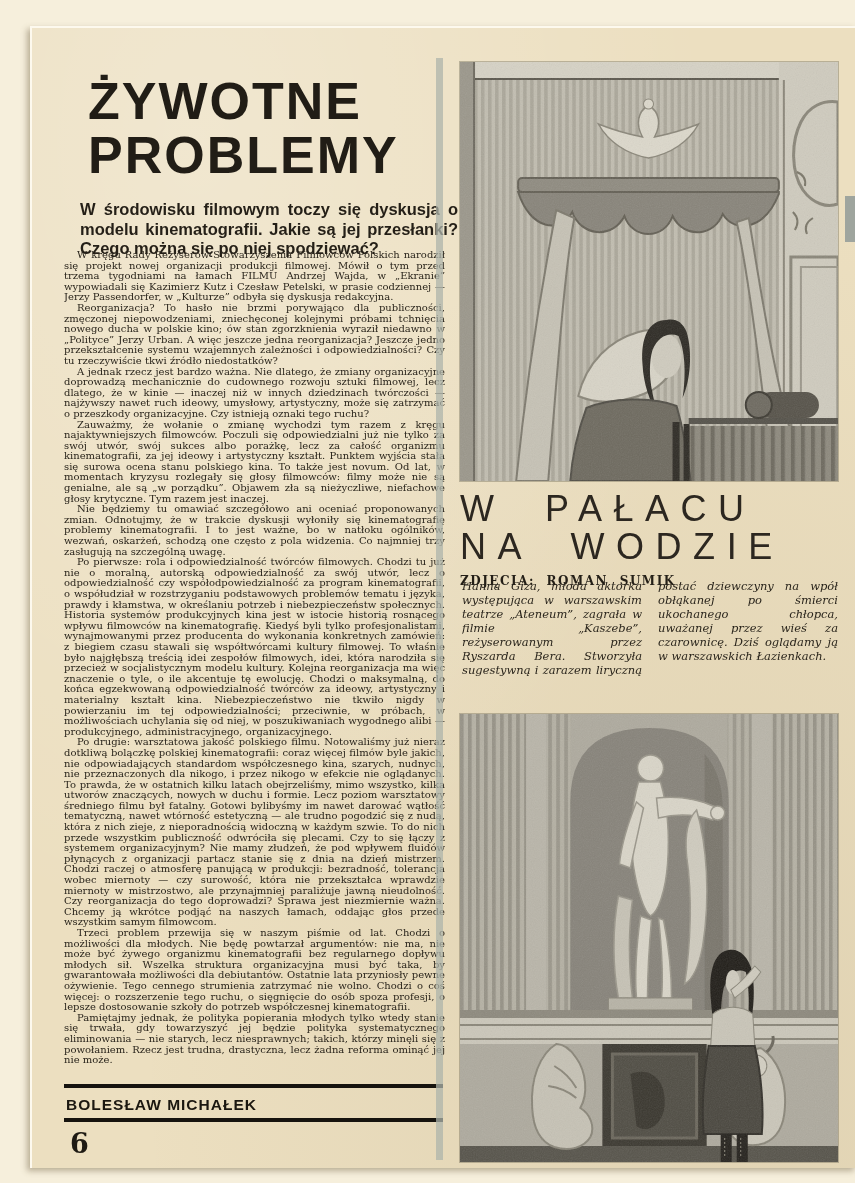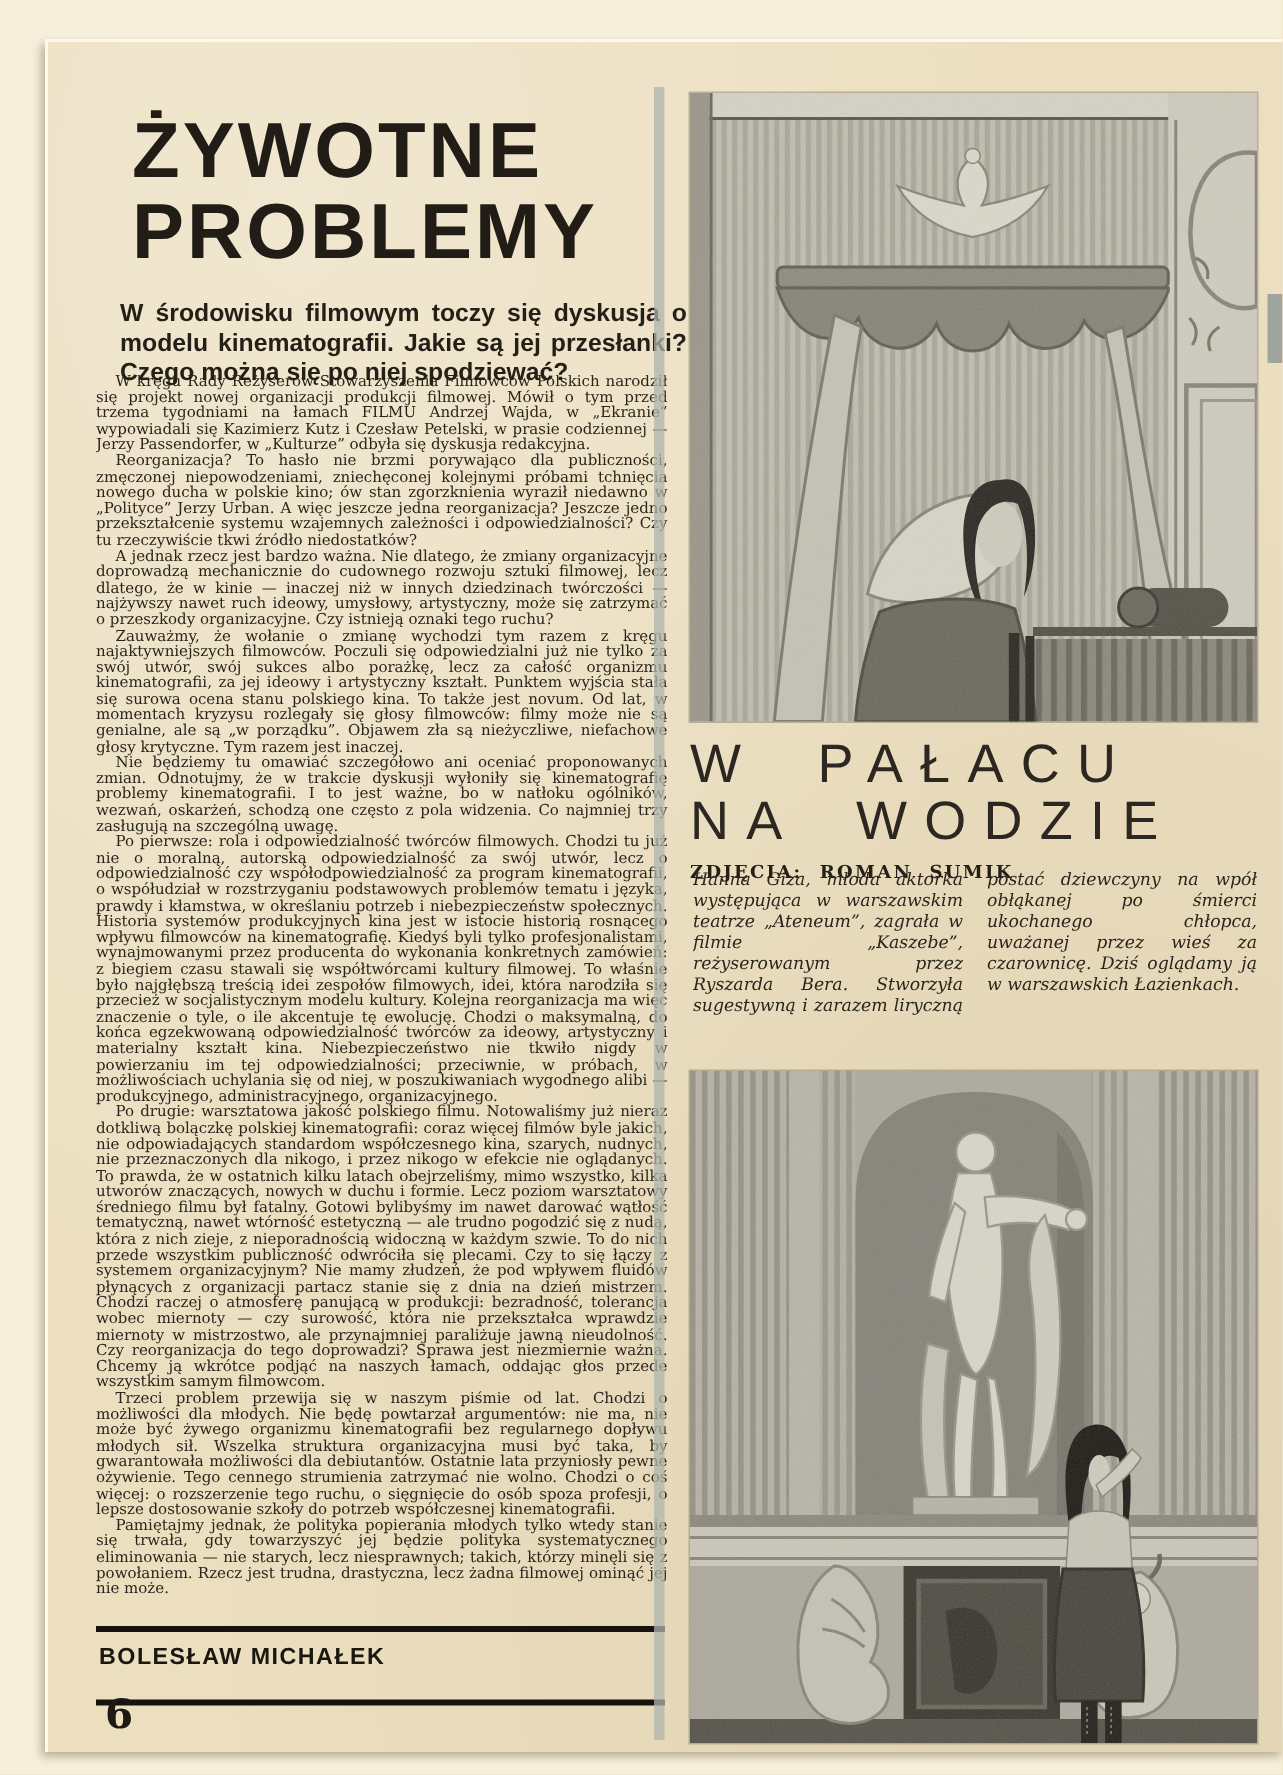--- a/index.html
+++ b/index.html
@@ -32,21 +32,21 @@
   .article-body{
     position:absolute;left:32px;top:222px;width:381px;height:836px;overflow:hidden;
     font-family:"DejaVu Serif","Liberation Serif",serif;
     font-size:10px;line-height:10.6px;color:#29241b;
     text-align:justify;
   }
   .article-body p{margin:0;text-indent:13px;}
   .author-block{position:absolute;left:32px;top:1056px;width:379px;}
   .rule{height:4px;background:#16130e;}
   .author-name{
-    padding:8px 2px 19px 2px;font-weight:bold;font-size:15.5px;letter-spacing:1px;color:#1b1710;
+    padding:8px 2px 4px 2px;font-weight:bold;font-size:15.5px;letter-spacing:1px;color:#1b1710;
   }
   .page-num{
     position:absolute;left:38px;top:1100px;
     font-family:"DejaVu Serif",serif;font-weight:bold;font-size:27px;color:#1e1a13;
   }
   
   .col-divider{
     position:absolute;left:404px;top:30px;width:7px;height:1102px;
     background:#aeb4ab;opacity:.75;
   }
@@ -88,21 +88,21 @@
 
   <div class="article-body">
     <p>W kręgu Rady Reżyserów Stowarzyszenia Filmowców Polskich narodził się projekt nowej organizacji produkcji filmowej. Mówił o tym przed trzema tygodniami na łamach FILMU Andrzej Wajda, w „Ekranie” wypowiadali się Kazimierz Kutz i Czesław Petelski, w prasie codziennej — Jerzy Passendorfer, w „Kulturze” odbyła się dyskusja redakcyjna.</p>
     <p>Reorganizacja? To hasło nie brzmi porywająco dla publiczności, zmęczonej niepowodzeniami, zniechęconej kolejnymi próbami tchnięcia nowego ducha w polskie kino; ów stan zgorzknienia wyraził niedawno w „Polityce” Jerzy Urban. A więc jeszcze jedna reorganizacja? Jeszcze jedno przekształcenie systemu wzajemnych zależności i odpowiedzialności? Czy tu rzeczywiście tkwi źródło niedostatków?</p>
     <p>A jednak rzecz jest bardzo ważna. Nie dlatego, że zmiany organizacyjne doprowadzą mechanicznie do cudownego rozwoju sztuki filmowej, lecz dlatego, że w kinie — inaczej niż w innych dziedzinach twórczości — najżywszy nawet ruch ideowy, umysłowy, artystyczny, może się zatrzymać o przeszkody organizacyjne. Czy istnieją oznaki tego ruchu?</p>
     <p>Zauważmy, że wołanie o zmianę wychodzi tym razem z kręgu najaktywniejszych filmowców. Poczuli się odpowiedzialni już nie tylko za swój utwór, swój sukces albo porażkę, lecz za całość organizmu kinematografii, za jej ideowy i artystyczny kształt. Punktem wyjścia stała się surowa ocena stanu polskiego kina. To także jest novum. Od lat, w momentach kryzysu rozlegały się głosy filmowców: filmy może nie są genialne, ale są „w porządku”. Objawem zła są nieżyczliwe, niefachowe głosy krytyczne. Tym razem jest inaczej.</p>
     <p>Nie będziemy tu omawiać szczegółowo ani oceniać proponowanych zmian. Odnotujmy, że w trakcie dyskusji wyłoniły się kinematografię problemy kinematografii. I to jest ważne, bo w natłoku ogólników, wezwań, oskarżeń, schodzą one często z pola widzenia. Co najmniej trzy zasługują na szczególną uwagę.</p>
     <p>Po pierwsze: rola i odpowiedzialność twórców filmowych. Chodzi tu już nie o moralną, autorską odpowiedzialność za swój utwór, lecz o odpowiedzialność czy współodpowiedzialność za program kinematografii, o współudział w rozstrzyganiu podstawowych problemów tematu i języka, prawdy i kłamstwa, w określaniu potrzeb i niebezpieczeństw społecznych. Historia systemów produkcyjnych kina jest w istocie historią rosnącego wpływu filmowców na kinematografię. Kiedyś byli tylko profesjonalistami, wynajmowanymi przez producenta do wykonania konkretnych zamówień: z biegiem czasu stawali się współtwórcami kultury filmowej. To właśnie było najgłębszą treścią idei zespołów filmowych, idei, która narodziła się przecież w socjalistycznym modelu kultury. Kolejna reorganizacja ma więc znaczenie o tyle, o ile akcentuje tę ewolucję. Chodzi o maksymalną, do końca egzekwowaną odpowiedzialność twórców za ideowy, artystyczny i materialny kształt kina. Niebezpieczeństwo nie tkwiło nigdy w powierzaniu im tej odpowiedzialności; przeciwnie, w próbach, w możliwościach uchylania się od niej, w poszukiwaniach wygodnego alibi — produkcyjnego, administracyjnego, organizacyjnego.</p>
     <p>Po drugie: warsztatowa jakość polskiego filmu. Notowaliśmy już nieraz dotkliwą bolączkę polskiej kinematografii: coraz więcej filmów byle jakich, nie odpowiadających standardom współczesnego kina, szarych, nudnych, nie przeznaczonych dla nikogo, i przez nikogo w efekcie nie oglądanych. To prawda, że w ostatnich kilku latach obejrzeliśmy, mimo wszystko, kilka utworów znaczących, nowych w duchu i formie. Lecz poziom warsztatowy średniego filmu był fatalny. Gotowi bylibyśmy im nawet darować wątłość tematyczną, nawet wtórność estetyczną — ale trudno pogodzić się z nudą, która z nich zieje, z nieporadnością widoczną w każdym szwie. To do nich przede wszystkim publiczność odwróciła się plecami. Czy to się łączy z systemem organizacyjnym? Nie mamy złudzeń, że pod wpływem fluidów płynących z organizacji partacz stanie się z dnia na dzień mistrzem. Chodzi raczej o atmosferę panującą w produkcji: bezradność, tolerancja wobec miernoty — czy surowość, która nie przekształca wprawdzie miernoty w mistrzostwo, ale przynajmniej paraliżuje jawną nieudolność. Czy reorganizacja do tego doprowadzi? Sprawa jest niezmiernie ważna. Chcemy ją wkrótce podjąć na naszych łamach, oddając głos przede wszystkim samym filmowcom.</p>
     <p>Trzeci problem przewija się w naszym piśmie od lat. Chodzi o możliwości dla młodych. Nie będę powtarzał argumentów: nie ma, nie może być żywego organizmu kinematografii bez regularnego dopływu młodych sił. Wszelka struktura organizacyjna musi być taka, by gwarantowała możliwości dla debiutantów. Ostatnie lata przyniosły pewne ożywienie. Tego cennego strumienia zatrzymać nie wolno. Chodzi o coś więcej: o rozszerzenie tego ruchu, o sięgnięcie do osób spoza profesji, o lepsze dostosowanie szkoły do potrzeb współczesnej kinematografii.</p>
-    <p>Pamiętajmy jednak, że polityka popierania młodych tylko wtedy stanie się trwała, gdy towarzyszyć jej będzie polityka systematycznego eliminowania — nie starych, lecz niesprawnych; takich, którzy minęli się z powołaniem. Rzecz jest trudna, drastyczna, lecz żadna filmowej ominąć jej nie może.</p>
+    <p>Pamiętajmy jednak, że polityka popierania młodych tylko wtedy stanie się trwała, gdy towarzyszyć jej będzie polityka systematycznego eliminowania — nie starych, lecz niesprawnych; takich, którzy minęli się z powołaniem. Rzecz jest trudna, drastyczna, lecz żadna reforma ominąć jej nie może.</p>
   </div>
 
   <div class="author-block">
     <div class="rule"></div>
     <div class="author-name">BOLESŁAW MICHAŁEK</div>
     <div class="rule"></div>
   </div>
 
   <div class="page-num">6</div>
 

